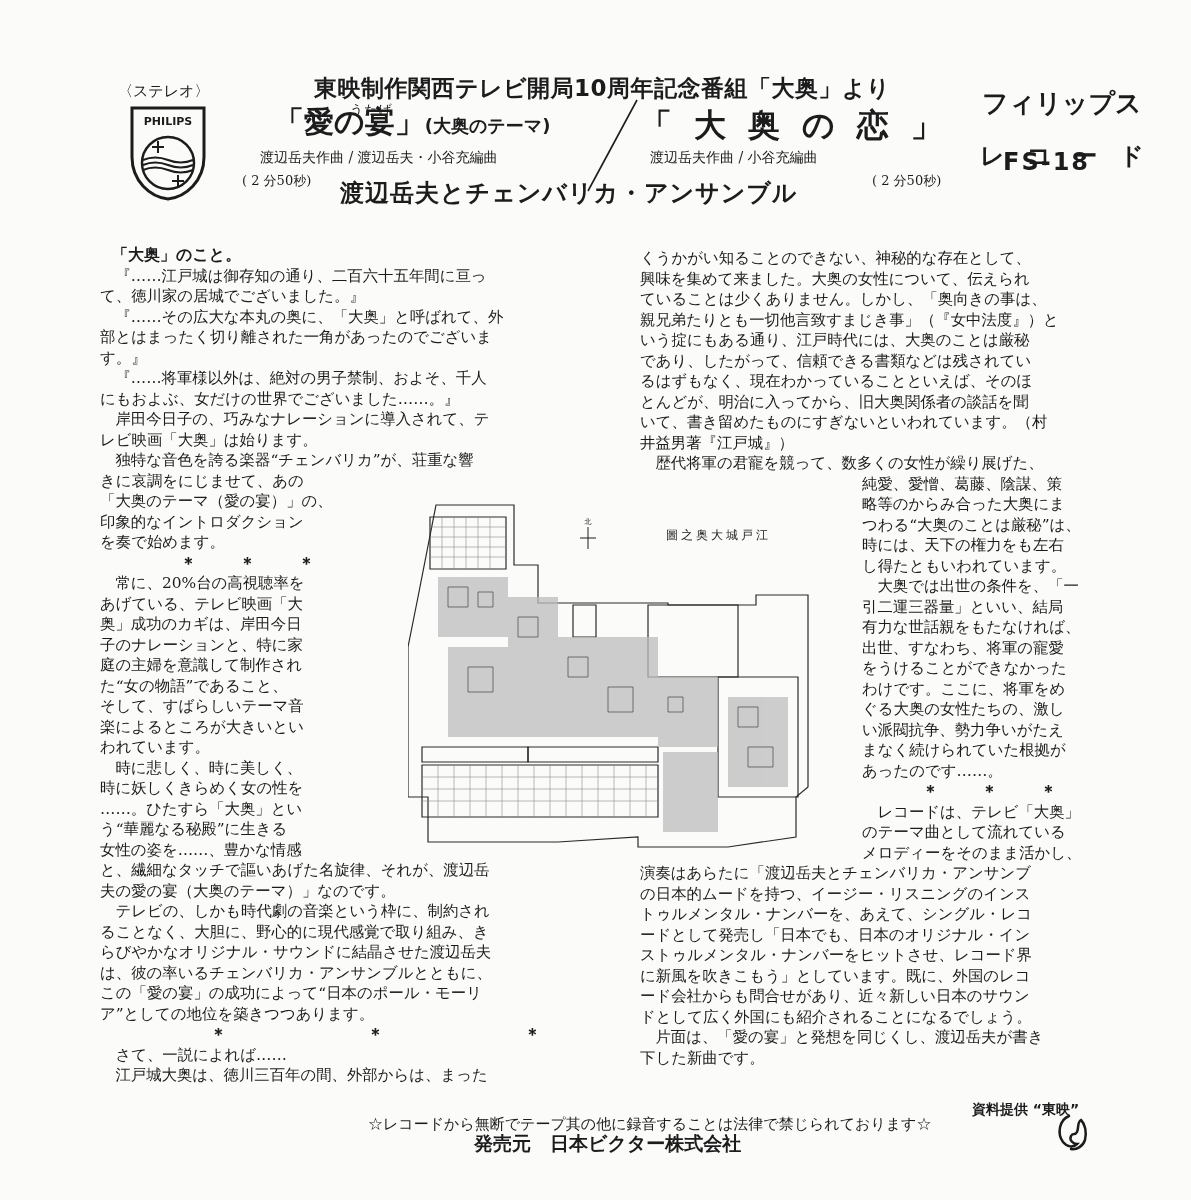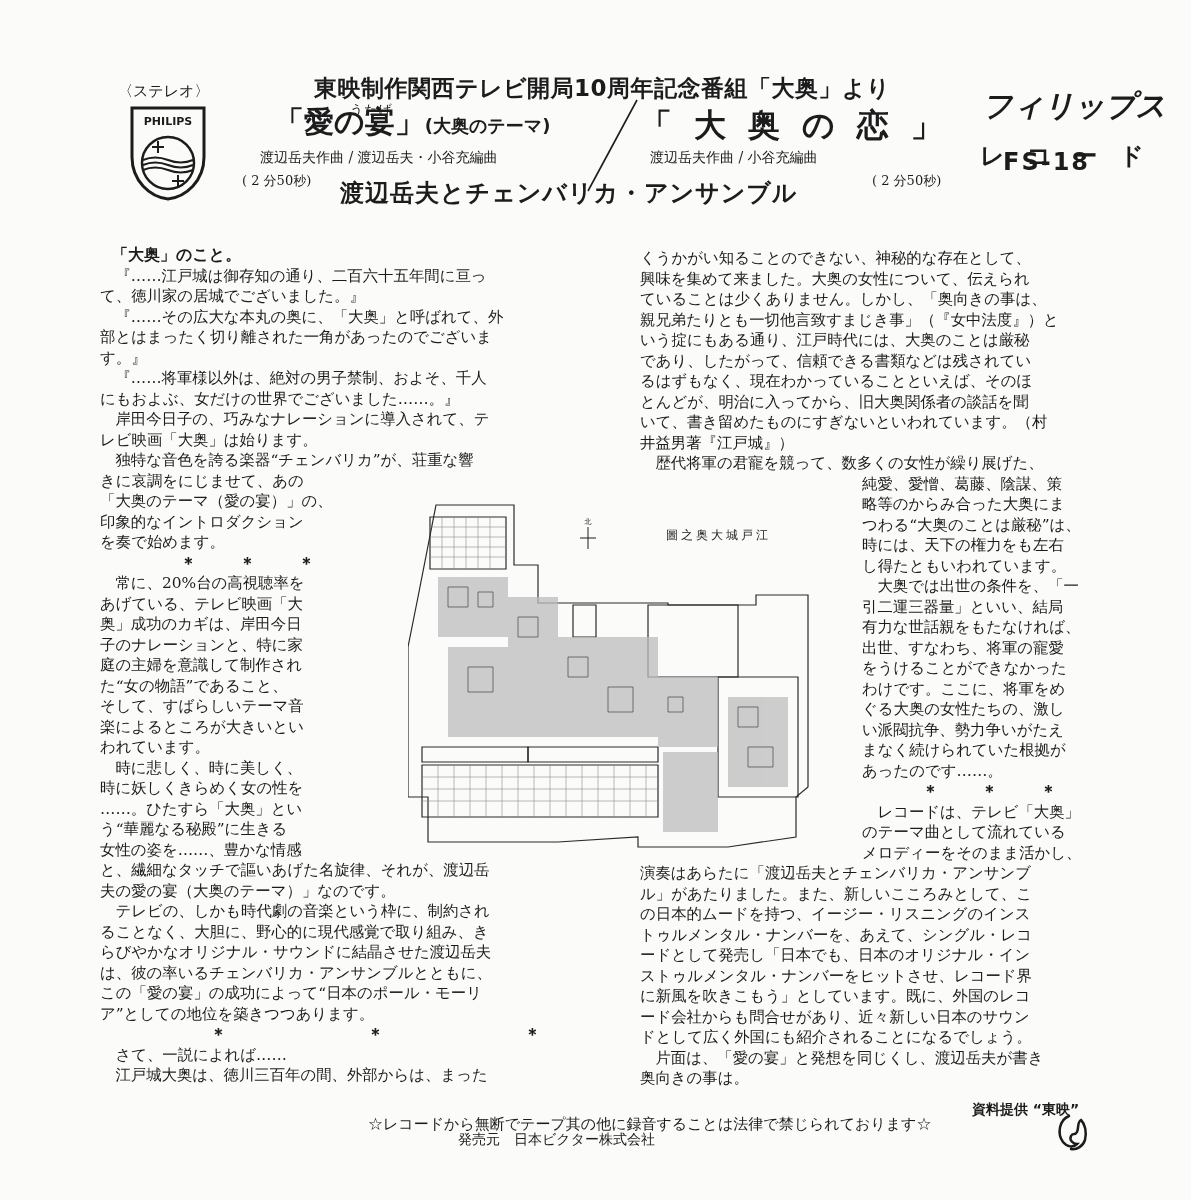--- a/index.html
+++ b/index.html
@@ -21,39 +21,39 @@
   .title-a { left: 274px; top: 102px; font-size: 30px; font-weight: bold; white-space: nowrap; }
   .title-a .sub { font-size: 18px; }
   .ruby { left: 350px; top: 101px; font-size: 13px; letter-spacing: 1px; }
   .slash { left: 585px; top: 98px; width: 55px; height: 95px; }
   .title-b { left: 640px; top: 104px; font-size: 32px; font-weight: bold; letter-spacing: 22px; white-space: nowrap; }
   .credit-a { left: 260px; top: 149px; font-size: 14px; white-space: nowrap; }
   .credit-b { left: 650px; top: 149px; font-size: 14px; white-space: nowrap; }
   .dur-a { left: 242px; top: 172px; font-size: 13px; white-space: nowrap; }
   .dur-b { left: 872px; top: 172px; font-size: 13px; white-space: nowrap; }
   .artist { left: 340px; top: 177px; font-size: 24px; font-weight: bold; letter-spacing: 1px; white-space: nowrap; }
-  .brand { left: 982px; top: 86px; font-size: 30px; font-weight: bold; font-style: italic; white-space: nowrap; }
+  .brand { left: 982px; top: 86px; font-size: 26px; font-weight: bold; white-space: nowrap; }
   .brand-sub { left: 980px; top: 140px; font-size: 24px; font-weight: bold; letter-spacing: 22px; white-space: nowrap; }
   .catno { left: 1003px; top: 148px; font-size: 24px; font-weight: bold; letter-spacing: 2px; white-space: nowrap; }
 
   
   .p { font-size: 15.4px; line-height: 20.5px; white-space: nowrap; }
   .heading { font-weight: bold; font-size: 16px; margin-left: 12px; }
   .stars { letter-spacing: 42px; font-weight: bold; font-size: 17px; }
 
   .col-left { left: 100px; top: 245px; }
   .col-right { left: 640px; top: 248px; }
 
   
   .plan { left: 408px; top: 497px; width: 450px; height: 380px; }
   .plan-title { left: 666px; top: 527px; font-size: 12px; letter-spacing: 3px; }
 
   .source { left: 972px; top: 1101px; font-size: 14px; font-weight: bold; }
   .notice { left: 368px; top: 1115px; font-size: 15px; white-space: nowrap; }
-  .label { left: 458px; top: 1131px; font-size: 14px; font-weight: normal; white-space: nowrap; }
+  .label { left: 474px; top: 1131px; font-size: 19px; font-weight: bold; white-space: nowrap; }
   .victor-logo { left: 1055px; top: 1112px; width: 36px; height: 40px; }
 </style>
 </head>
 <body>
 
 <div class="abs stereo sans">〈ステレオ〉</div>
 
 <svg class="abs logo" viewBox="0 0 80 96">
   <path d="M4 3 H76 V52 C76 76 58 92 40 94 C22 92 4 76 4 52 Z" fill="none" stroke="#1c1c1c" stroke-width="3"></path>
   <text x="40" y="20" text-anchor="middle" font-family="DejaVu Sans, sans-serif" font-weight="bold" font-size="11" fill="#1c1c1c">PHILIPS</text>
@@ -152,30 +152,29 @@
   <div class="p" style="padding-left:222px">わけです。ここに、将軍をめ</div>
   <div class="p" style="padding-left:222px">ぐる大奥の女性たちの、激し</div>
   <div class="p" style="padding-left:222px">い派閥抗争、勢力争いがたえ</div>
   <div class="p" style="padding-left:222px">まなく続けられていた根拠が</div>
   <div class="p" style="padding-left:222px">あったのです……。</div>
   <div class="p stars" style="padding-left:282px">＊＊＊</div>
   <div class="p" style="padding-left:222px">　レコードは、テレビ「大奥」</div>
   <div class="p" style="padding-left:222px">のテーマ曲として流れている</div>
   <div class="p" style="padding-left:222px">メロディーをそのまま活かし、</div>
   <div class="p">演奏はあらたに「渡辺岳夫とチェンバリカ・アンサンブ</div>
-  <div class="p">ル」があたりました。また、新しいこころみとして、こ</div>
   <div class="p">の日本的ムードを持つ、イージー・リスニングのインス</div>
   <div class="p">トゥルメンタル・ナンバーを、あえて、シングル・レコ</div>
   <div class="p">ードとして発売し「日本でも、日本のオリジナル・イン</div>
   <div class="p">ストゥルメンタル・ナンバーをヒットさせ、レコード界</div>
   <div class="p">に新風を吹きこもう」としています。既に、外国のレコ</div>
   <div class="p">ード会社からも問合せがあり、近々新しい日本のサウン</div>
   <div class="p">ドとして広く外国にも紹介されることになるでしょう。</div>
   <div class="p">　片面は、「愛の宴」と発想を同じくし、渡辺岳夫が書き</div>
-  <div class="p">奥向きの事は。</div>
+  <div class="p">下した新曲です。</div>
 </div>
 
 <svg class="abs plan" viewBox="0 0 450 380">
   <g fill="none" stroke="#2a2a2a" stroke-width="1.2">
     <path d="M28 8 L106 8 L106 68 L130 68 L130 106 L260 106 L260 108 L348 108 L348 98 L400 98 L400 290 L388 300 L388 340 L320 350 L230 350 L230 340 L150 345 L20 345 L20 300 L0 300 L0 150 L10 100 Z"></path>
     <path d="M14 250 L120 250 L120 265 L14 265 Z"></path>
     <path d="M120 250 L250 250 L250 265 L120 265 Z"></path>
     <path d="M14 268 L250 268 L250 320 L14 320 Z"></path>
     <path d="M240 108 L330 108 L330 180 L240 180 Z"></path>
     <path d="M22 20 L98 20 L98 72 L22 72 Z"></path>

